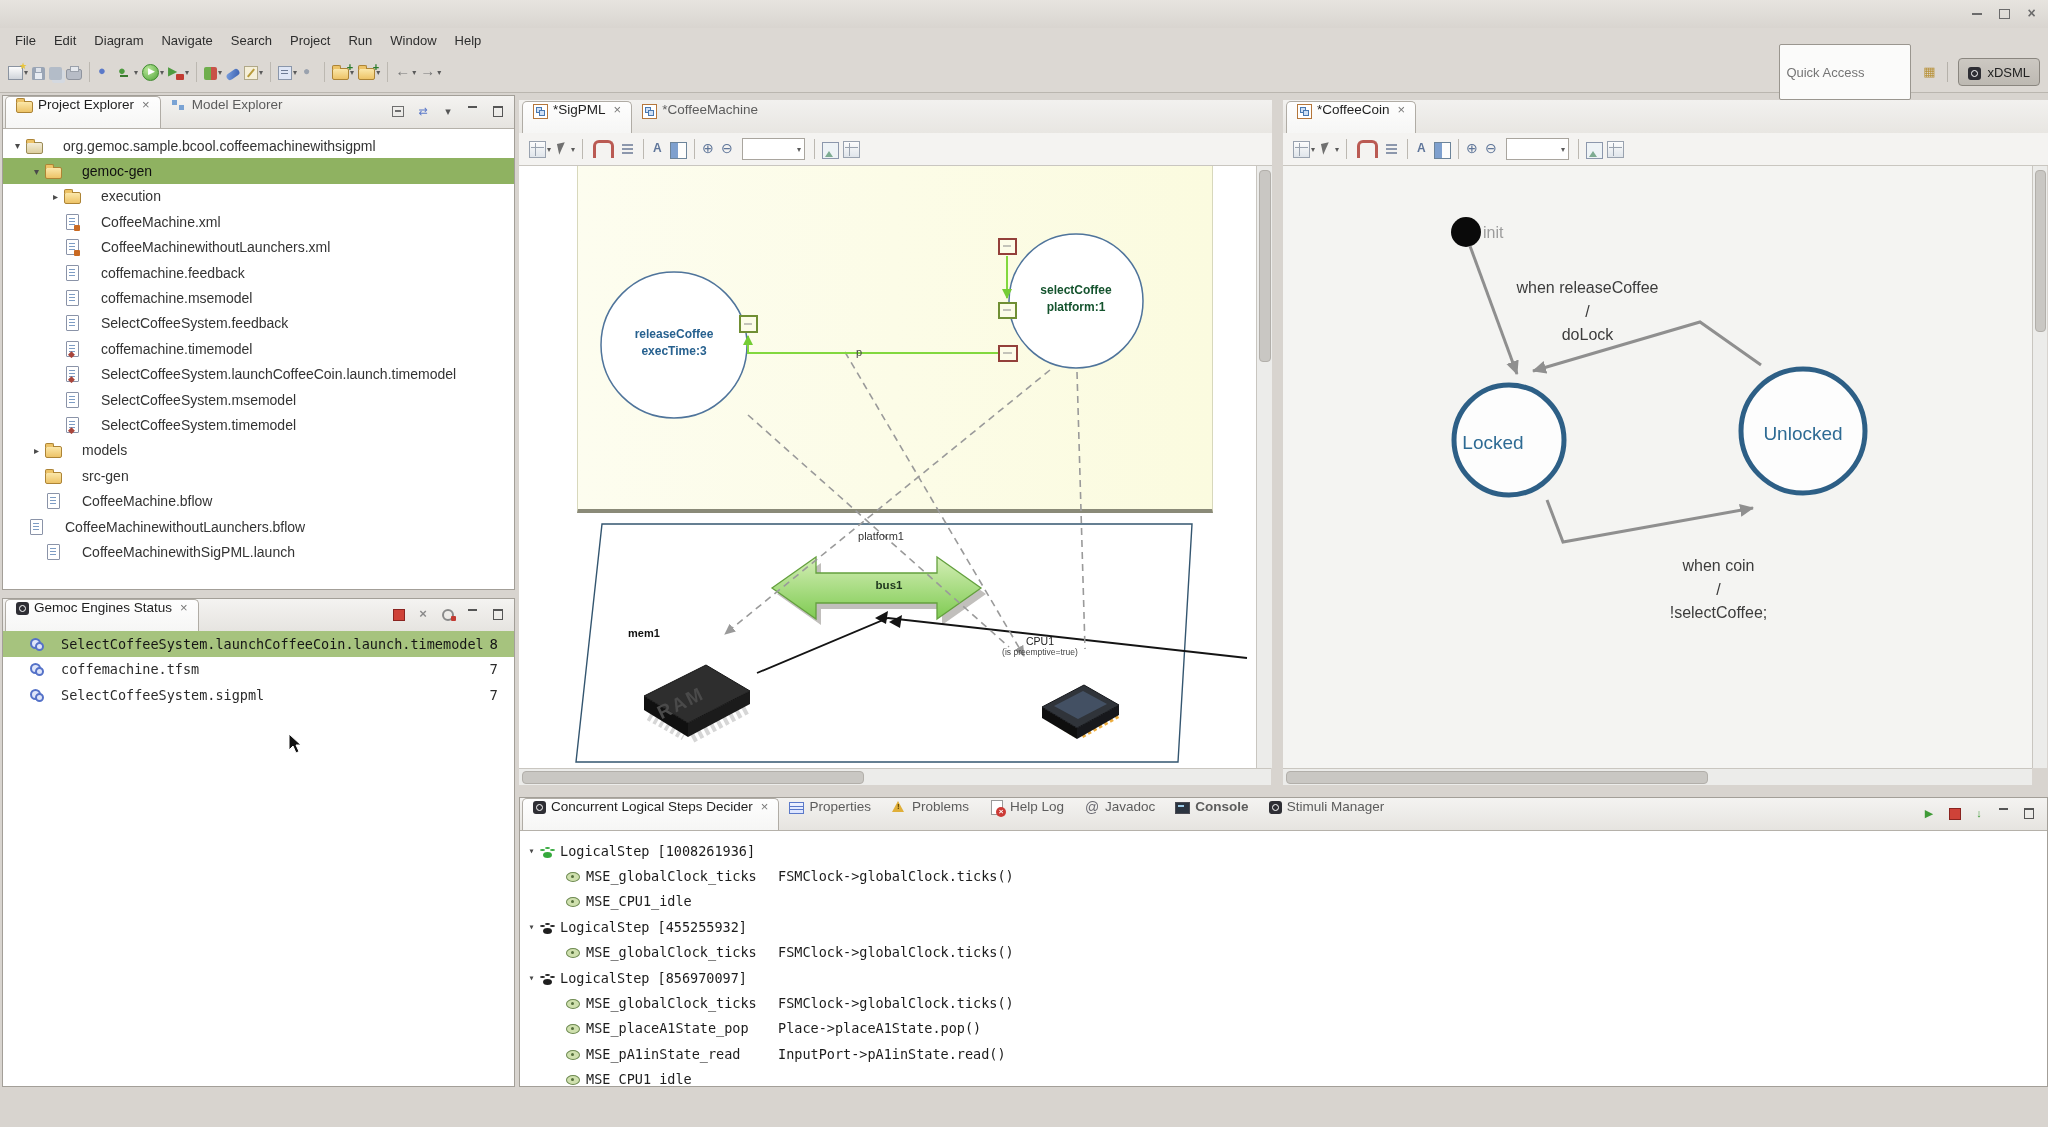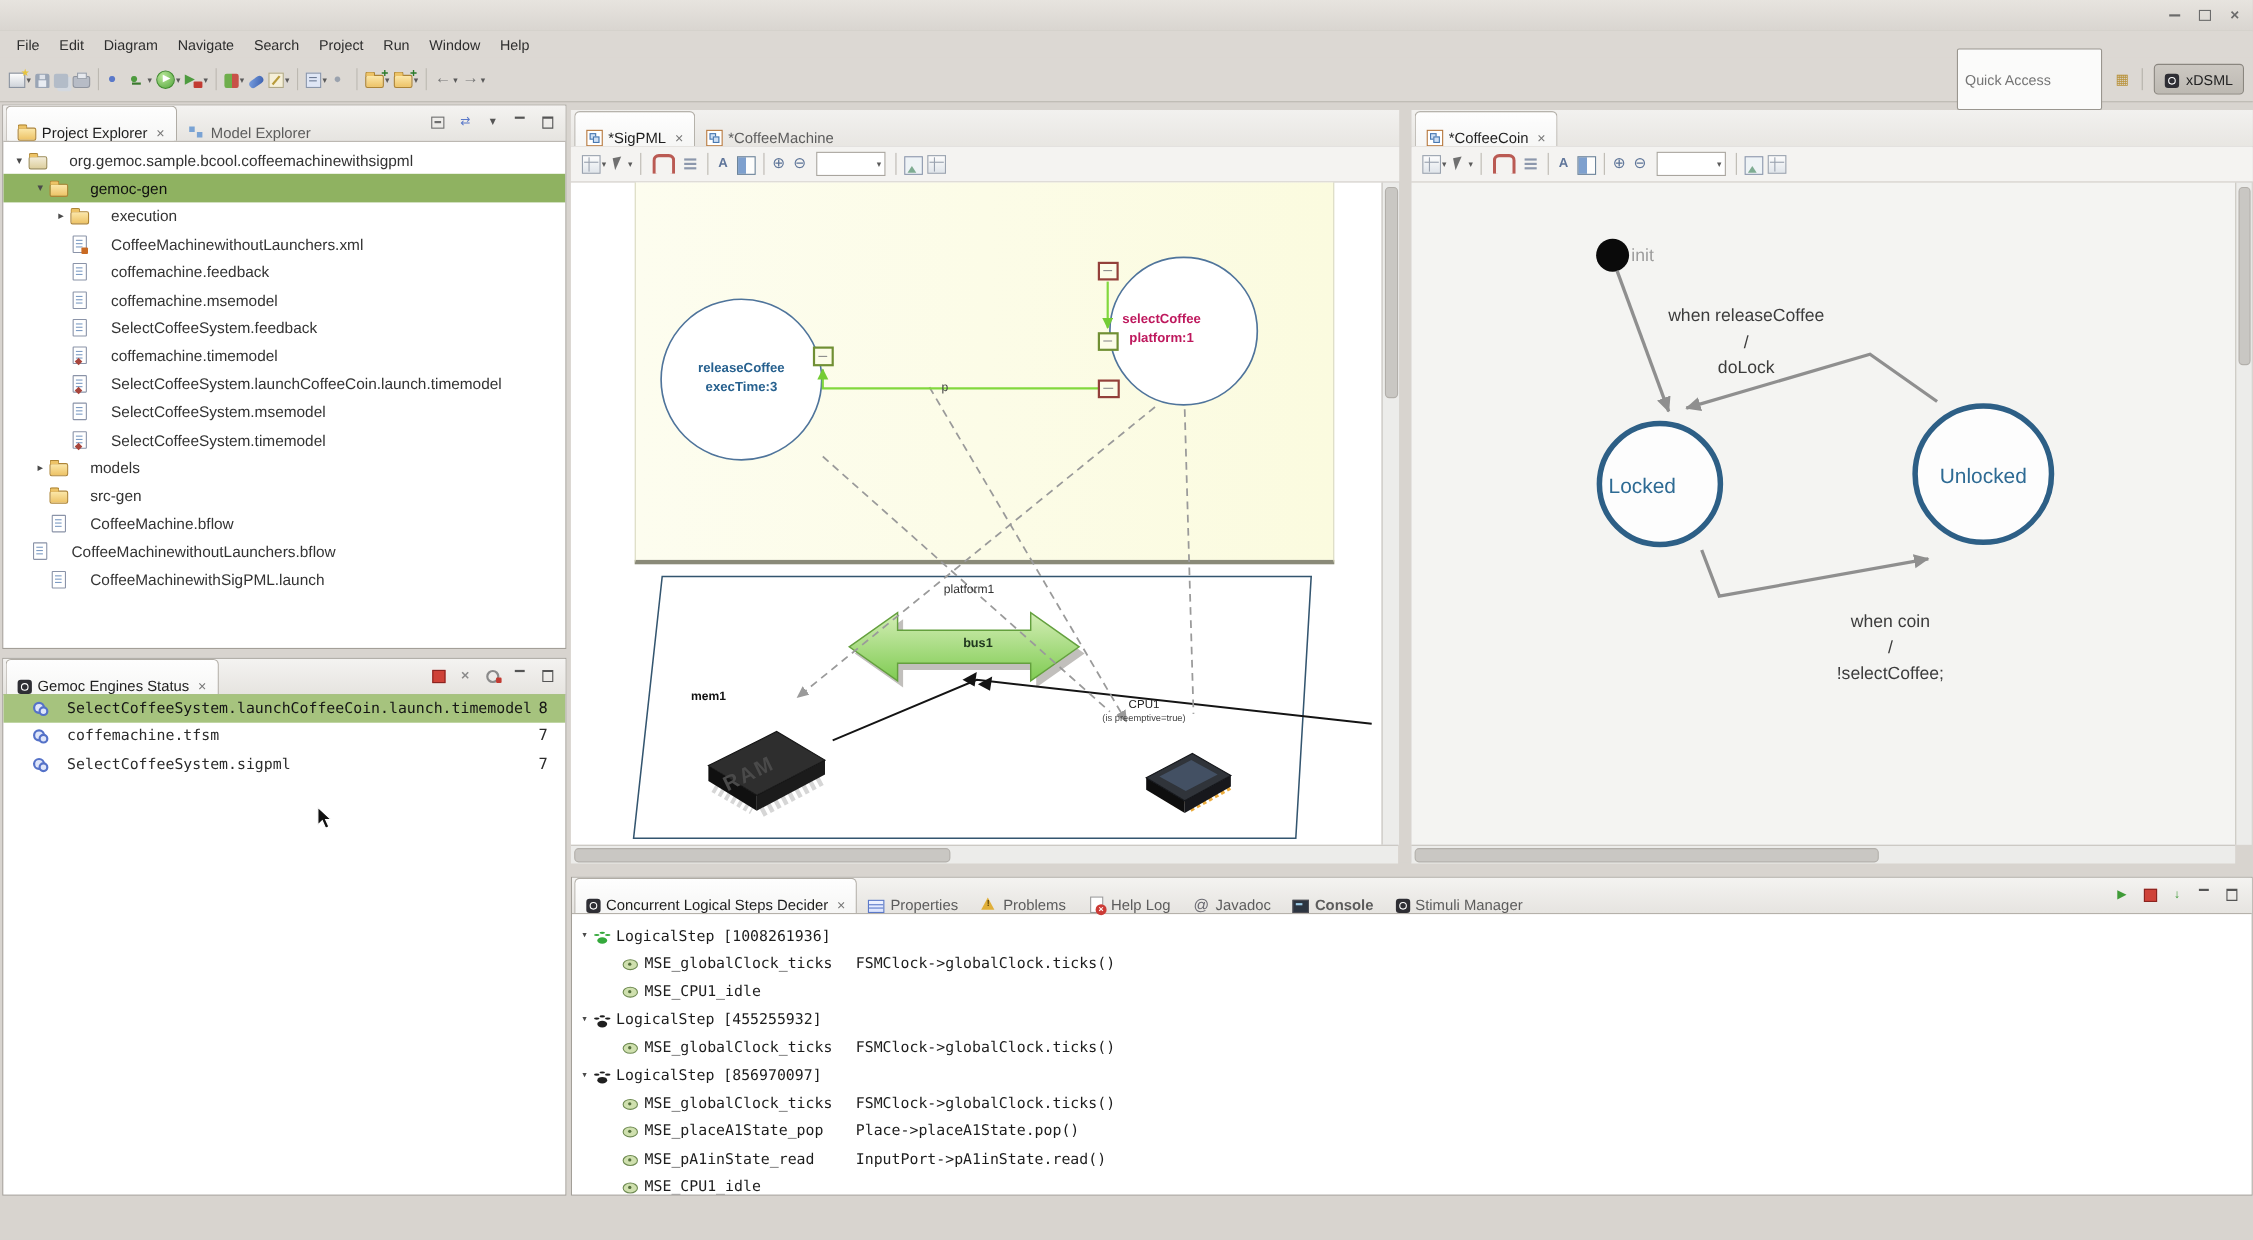--- a/index.html
+++ b/index.html
@@ -26,21 +26,21 @@
   .qa{width:118px;height:22px;border:1px solid #9a968f;border-radius:2px;background:#fbfbfa;color:#9a9a9a;
       font-size:13px;padding:16px 6px;font-family:"Liberation Sans",sans-serif}
   #persp{position:absolute;right:8px;top:58px;height:28px;display:flex;align-items:center;gap:10px}
   .persp-btn{display:flex;align-items:center;gap:6px;background:linear-gradient(#ccc8c2,#bdb9b2);
              border:1px solid #8a867f;border-radius:4px;height:26px;padding:0 9px;color:#222;font-size:13px}
   .vline{width:1px;height:20px;background:#b5b1aa}
   
   .panel{position:absolute;background:#fff;border:1px solid #a39f98}
   .viewbar{position:absolute;left:0;right:0;top:0;height:32px;background:linear-gradient(#f4f3f1,#e6e4e0);
            border-bottom:1px solid #b5b1aa;display:flex;align-items:flex-end;padding-left:2px}
-  .vtab{display:inline-flex;align-items:flex-end;gap:5px;height:31px;padding:0 10px;color:#5c5c5c;font-size:13.5px;white-space:nowrap}
+  .vtab{display:inline-flex;align-items:flex-start;gap:5px;height:31px;padding:0 10px;color:#5c5c5c;font-size:13.5px;white-space:nowrap}
   .vtab.active{background:linear-gradient(#fefefe,#f6f6f5);border:1px solid #b0aca5;border-bottom:none;
                border-radius:5px 5px 0 0;color:#1e1e1e}
   .vtab .close{color:#777;font-size:13px;margin-left:3px}
   .vtab.bold .lbl{font-weight:bold}
   .viewtools{position:absolute;top:7px;display:flex;gap:9px;align-items:center}
   .mini{width:16px;height:16px;position:relative;color:#555;font-size:11px;text-align:center;line-height:16px}
   .mi-collapse::before{content:"";position:absolute;left:2px;top:3px;width:10px;height:9px;border:1px solid #6e6e6e}
   .mi-collapse::after{content:"";position:absolute;left:5px;top:7px;width:6px;height:1.5px;background:#6e6e6e}
   .mi-link::before{content:"⇄";color:#5b79c9}
   .mi-menu::before{content:"▾";color:#555}
@@ -289,20 +289,25 @@
         <span class="lbl">gemoc-gen</span>
       </div>
       <div class="trow" style="padding-left: 44px;">
         <span class="expander">▸</span>
         <span class="ic ic-folder"></span>
         <span class="lbl">execution</span>
       </div>
       <div class="trow" style="padding-left: 44px;">
         <span class="expander"></span>
         <span class="ic ic-xml-file"></span>
+        <span class="lbl">CoffeeMachine.xml</span>
+      </div>
+      <div class="trow" style="padding-left: 44px;">
+        <span class="expander"></span>
+        <span class="ic ic-xml-file"></span>
         <span class="lbl">CoffeeMachinewithoutLaunchers.xml</span>
       </div>
       <div class="trow" style="padding-left: 44px;">
         <span class="expander"></span>
         <span class="ic ic-file"></span>
         <span class="lbl">coffemachine.feedback</span>
       </div>
       <div class="trow" style="padding-left: 44px;">
         <span class="expander"></span>
         <span class="ic ic-file"></span>
@@ -526,21 +531,21 @@
           <line x1="484" y1="80" x2="492" y2="80"></line>
         <line x1="484" y1="144" x2="492" y2="144"></line>
           <line x1="484" y1="187" x2="493" y2="187"></line>
       </g>
     </g>
   </svg>
   <div class="dlabel" style="left:85px;top:160px;width:140px;font-size:12px;font-weight:bold;color:#27618f">
     <div>releaseCoffee</div>
       <div>execTime:3</div>
   </div>
-  <div class="dlabel" style="left:467px;top:116px;width:140px;font-size:12px;font-weight:bold;color:#be185d">
+  <div class="dlabel" style="left:487px;top:116px;width:140px;font-size:12px;font-weight:bold;color:#14532d">
     <div>selectCoffee</div>
       <div>platform:1</div>
   </div>
   <div class="dlabel" style="left:330px;top:179px;width:20px;font-size:11px;color:#444">p</div>
   <div class="dlabel" style="left:320px;top:363px;width:84px;font-size:11px;color:#333">platform1</div>
   <div class="dlabel" style="left:338px;top:411px;width:64px;font-size:11.5px;font-weight:bold;color:#20381f">bus1</div>
   <div class="dlabel" style="left:98px;top:460px;width:54px;font-size:11px;font-weight:bold;color:#111">mem1</div>
   <div class="dlabel" style="left:489px;top:468px;width:64px;font-size:10.5px;color:#222">CPU1</div>
   <div class="dlabel" style="left:471px;top:481px;width:100px;font-size:8.5px;color:#444">(is preemptive=true)</div>
 </div>

